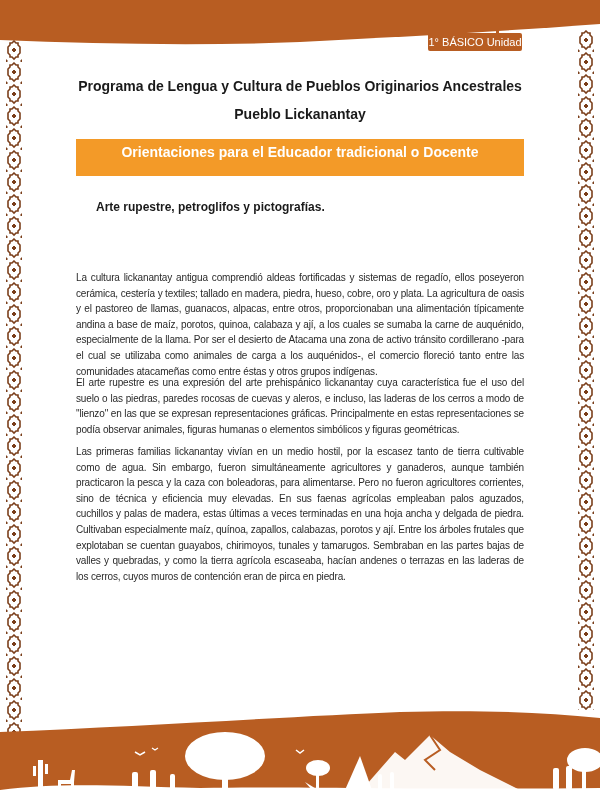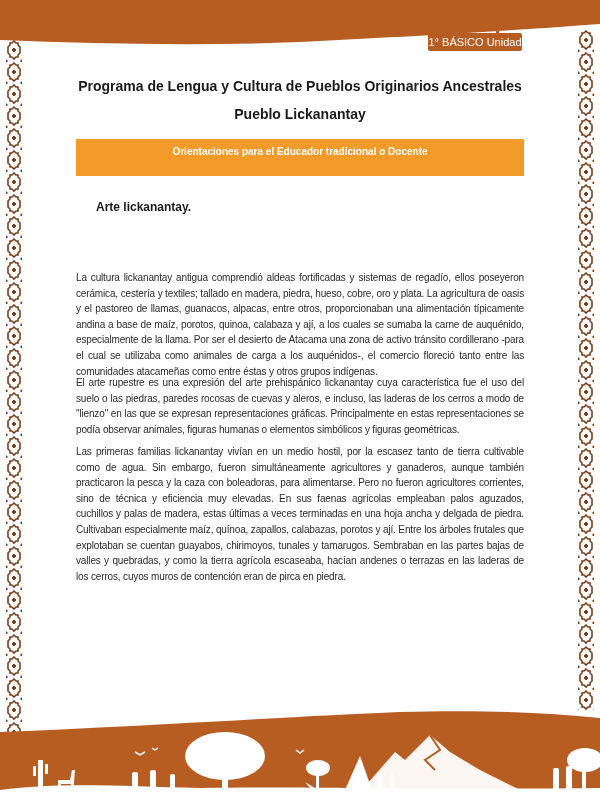--- a/index.html
+++ b/index.html
@@ -23,21 +23,21 @@
     .border-right { left: 578px; top: 30px; height: 680px; }
     .title {
       position: absolute; left: 0; width: 600px; text-align: center;
       font-weight: bold; font-size: 14px; color: #1a1a1a;
     }
     .title-1 { top: 78px; }
     .title-2 { top: 106px; }
     .banner {
       position: absolute; left: 76px; top: 139px; width: 448px; height: 37px;
       background: #f39a28; color: #fff; font-weight: bold;
-      font-size: 10px; text-align: center; line-height: 26px;
+      font-size: 14px; text-align: center; line-height: 26px;
     }
     .topics {
       position: absolute; left: 96px; top: 200px; font-weight: bold; font-size: 12px; line-height: 15px; color: #1a1a1a;
       font-family: "Liberation Sans", sans-serif;
     }
     .topics div { white-space: nowrap; }
     .para {
       position: absolute; left: 76px; width: 448px;
       font-size: 10px; line-height: 15.6px; text-align: justify; color: #2a2a2a;
       font-family: "Liberation Sans", sans-serif; letter-spacing: -0.15px;
@@ -71,21 +71,21 @@
 <svg class="border-strip border-right" viewBox="0 0 16 680" preserveAspectRatio="none">
   <rect width="16" height="680" fill="url(#andL)"></rect>
 </svg>
 
 <div class="title title-1">Programa de Lengua y Cultura de Pueblos Originarios Ancestrales</div>
 <div class="title title-2">Pueblo Lickanantay</div>
 
 <div class="banner">Orientaciones para el Educador tradicional o Docente</div>
 
 <div class="topics">
-  <div>Arte lickanantay.</div>
+  <div>Arte rupestre, petroglifos y pictografías.</div>
 </div>
 
 <p class="para p1">La cultura lickanantay antigua comprendió aldeas fortificadas y sistemas de regadío, ellos poseyeron cerámica, cestería y textiles; tallado en madera, piedra, hueso, cobre, oro y plata. La agricultura de oasis y el pastoreo de llamas, guanacos, alpacas, entre otros, proporcionaban una alimentación típicamente andina a base de maíz, porotos, quinoa, calabaza y ají, a los cuales se sumaba la carne de auquénido, especialmente de la llama. Por ser el desierto de Atacama una zona de activo tránsito cordillerano -para el cual se utilizaba como animales de carga a los auquénidos-, el comercio floreció tanto entre las comunidades atacameñas como entre éstas y otros grupos indígenas.</p>
 <p class="para p2">El arte rupestre es una expresión del arte prehispánico lickanantay cuya característica fue el uso del suelo o las piedras, paredes rocosas de cuevas y aleros, e incluso, las laderas de los cerros a modo de "lienzo" en las que se expresan representaciones gráficas. Principalmente en estas representaciones se podía observar animales, figuras humanas o elementos simbólicos y figuras geométricas.</p>
 <p class="para p3">Las primeras familias lickanantay vivían en un medio hostil, por la escasez tanto de tierra cultivable como de agua. Sin embargo, fueron simultáneamente agricultores y ganaderos, aunque también practicaron la pesca y la caza con boleadoras, para alimentarse. Pero no fueron agricultores corrientes, sino de técnica y eficiencia muy elevadas. En sus faenas agrícolas empleaban palos aguzados, cuchillos y palas de madera, estas últimas a veces terminadas en una hoja ancha y delgada de piedra. Cultivaban especialmente maíz, quínoa, zapallos, calabazas, porotos y ají. Entre los árboles frutales que explotaban se cuentan guayabos, chirimoyos, tunales y tamarugos. Sembraban en las partes bajas de valles y quebradas, y como la tierra agrícola escaseaba, hacían andenes o terrazas en las laderas de los cerros, cuyos muros de contención eran de pirca en piedra.</p>
 
 <svg class="bottom-scene" viewBox="0 0 600 110" preserveAspectRatio="none">
   <path d="M0,42 C150,36 300,26 400,22 C480,20 540,22 600,28 V110 H0 Z" fill="#b85d22"></path>
 
   <path d="M0,100 C60,92 120,96 200,98 C300,96 400,100 600,98 V110 H0 Z" fill="#ffffff"></path>

